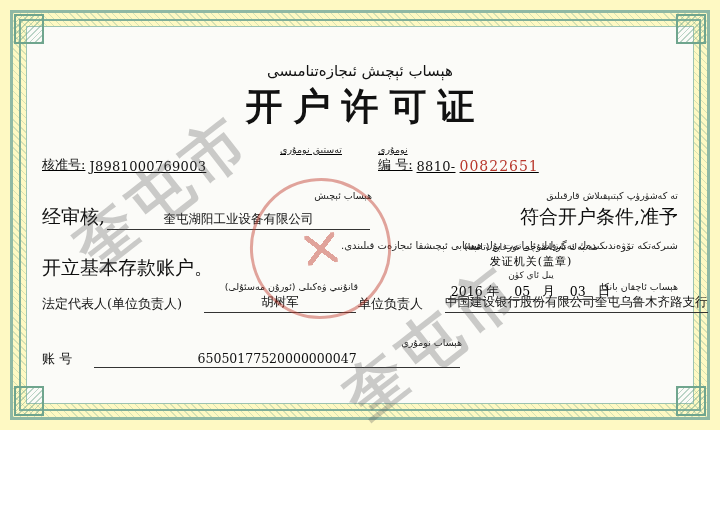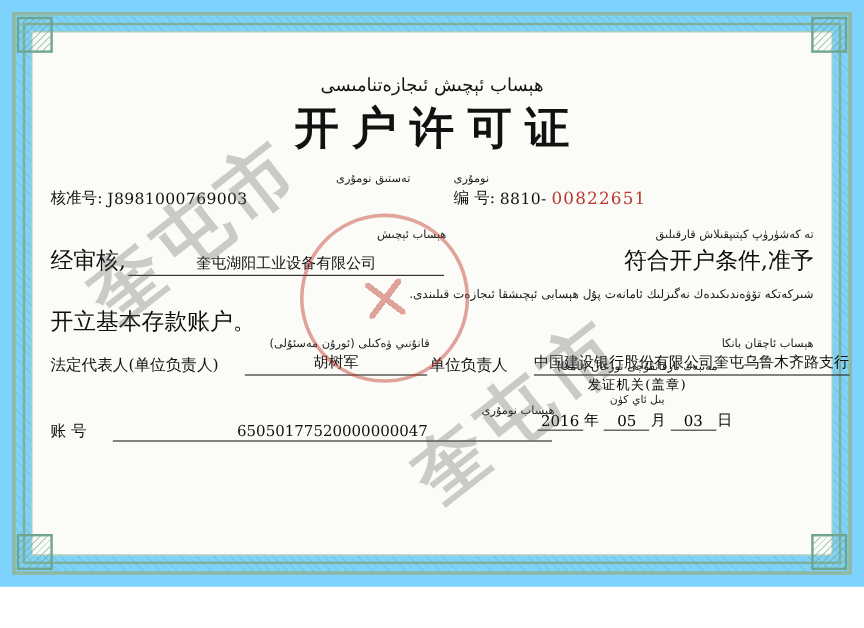--- a/index.html
+++ b/index.html
@@ -10,22 +10,22 @@
     width: 720px;
     height: 523px;
     background: #ffffff;
     font-family: "DejaVu Sans", "Liberation Sans", sans-serif;
     overflow: hidden;
   }
 
   #certificate {
     position: relative;
     width: 720px;
-    height: 489px;
-    background: #7dd3fc;
+    height: 430px;
+    background: #fef9c3;
     overflow: hidden;
   }
 
   
   .border-outer {
     position: absolute;
     left: 10px;
     top: 10px;
     right: 10px;
     bottom: 10px;
@@ -113,20 +113,21 @@
 
   
   .row-codes {
     display: flex;
     justify-content: space-between;
     margin-top: 12px;
     padding: 0 8px;
   }
   .codes-left, .codes-right {
     width: 300px;
+    text-decoration: underline;
   }
   .codes-right { text-align: left; }
 
   .lbl-uy { font-size: 9.5px; }
   .lbl-line {
     display: flex;
     align-items: flex-end;
     margin-top: 1px;
   }
   .lbl-cn {

